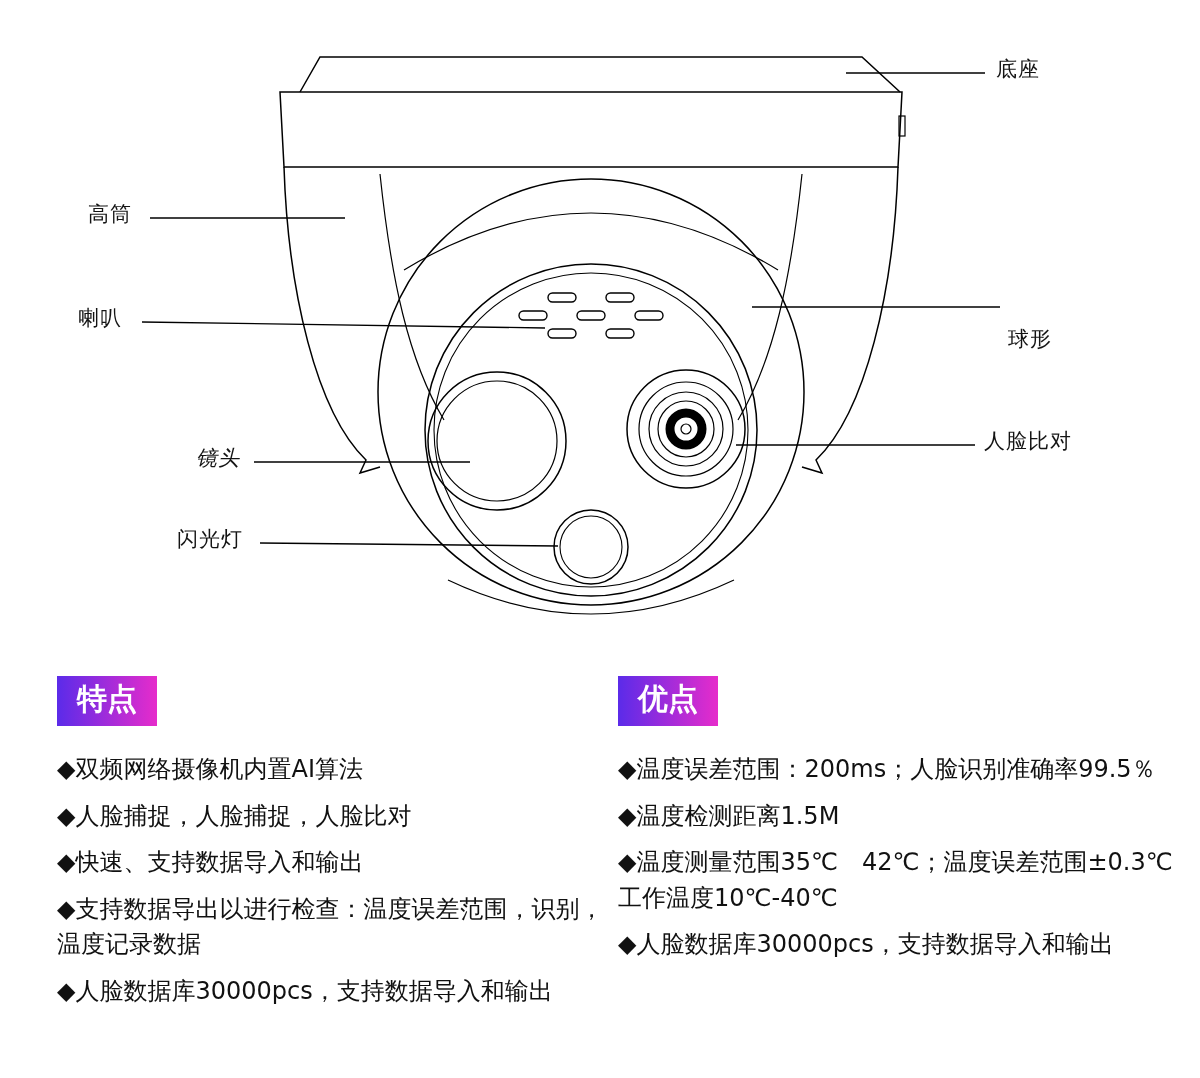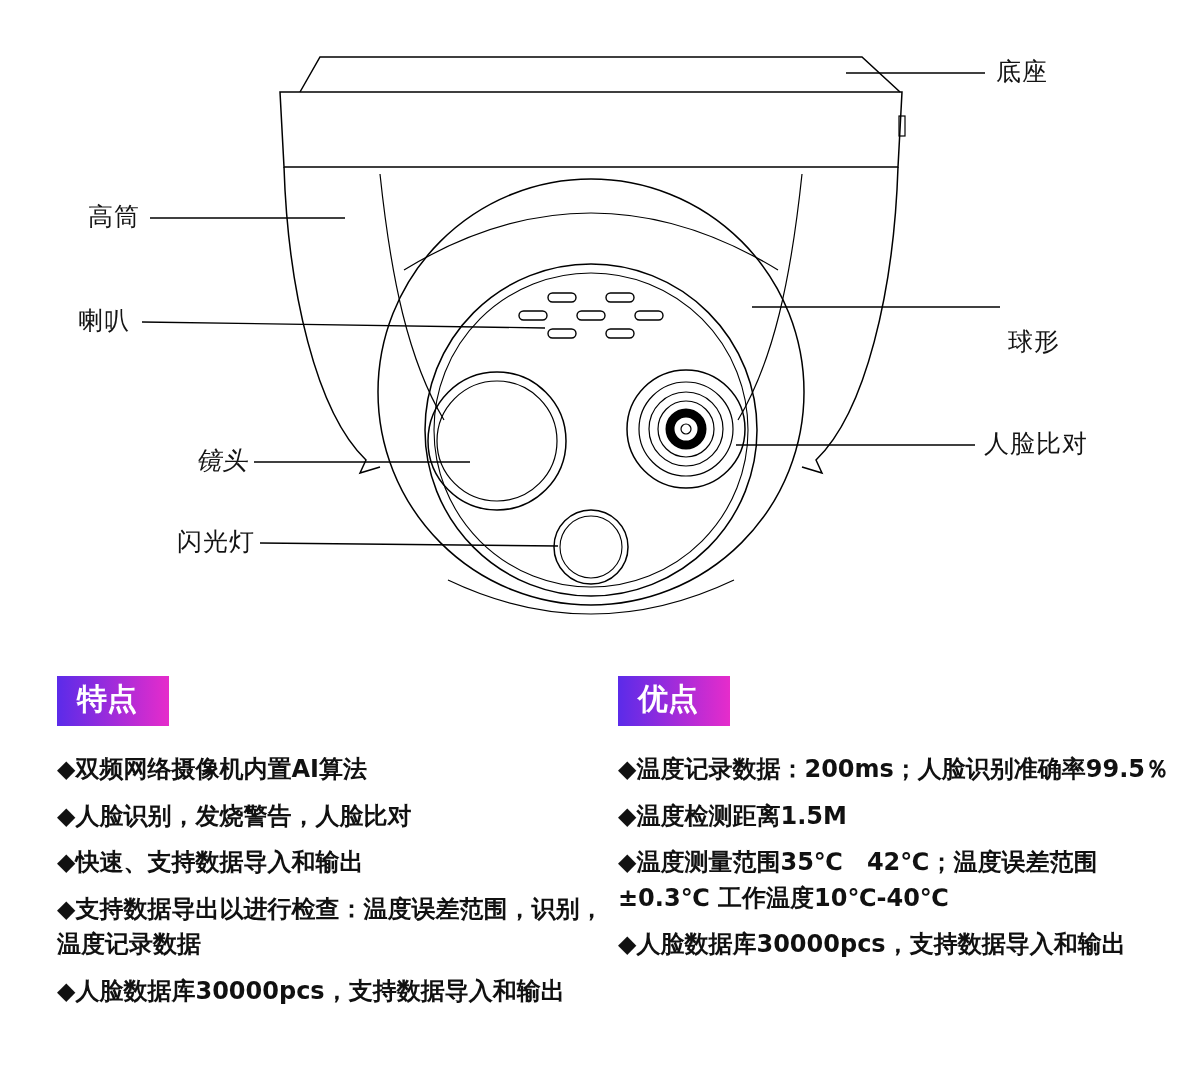--- a/index.html
+++ b/index.html
@@ -10,45 +10,45 @@
   *{margin:0;padding:0;box-sizing:border-box;}
   html,body{background:#ffffff;}
   body{
     width:1200px;height:1078px;position:relative;overflow:hidden;
     font-family:"DejaVu Sans","Liberation Sans",sans-serif;
     color:var(--ink);
   }
   .diagram{position:absolute;left:0;top:0;width:1200px;height:660px;}
   .diagram svg{position:absolute;left:0;top:0;}
   .callout{
-    position:absolute;font-size:25px;font-weight:500;color:var(--ink);
+    position:absolute;font-size:21px;font-weight:500;color:var(--ink);
     letter-spacing:1px;white-space:nowrap;line-height:1.2;
   }
   .c-base{left:996px;top:57px;}
   .c-tall{left:88px;top:202px;}
   .c-speaker{left:78px;top:306px;}
   .c-lens{left:196px;top:446px;font-style:italic;}
   .c-flash{left:177px;top:527px;}
   .c-sphere{left:1008px;top:291px;margin-top:36px;}
   .c-thermal{left:984px;top:429px;}
 
   .content{position:absolute;left:0;top:662px;width:1200px;}
   .col{position:absolute;top:0;}
   .col-left{left:57px;width:560px;}
   .col-right{left:618px;width:566px;}
   .section-header{
     display:inline-block;
-    padding:3px 32px 6px 20px;
+    padding:3px 20px 6px 20px;
     font-size:30px;font-weight:bold;color:#ffffff;
     background:linear-gradient(90deg,var(--grad-start),var(--grad-end));
     margin-top:14px;
   }
   .bullet-list{margin-top:26px;list-style:none;}
   .bullet-list li{
-    font-size:24px;font-weight:700;color:#111111;
+    font-size:24px;font-weight:400;color:#111111;
     line-height:1.48;margin-bottom:11px;
   }
 </style>
 </head>
 <body>
 
 <div class="diagram">
 
   <svg width="1200" height="660" viewBox="0 0 1200 660" fill="none" stroke="#000000" stroke-width="1.5">
 
@@ -124,30 +124,30 @@
   <div class="callout c-sphere">球形</div>
   <div class="callout c-thermal">人脸比对</div>
 </div>
 
 <div class="content">
 
   <div class="col col-left">
     <div class="section-header">特点</div>
     <ul class="bullet-list">
       <li>◆双频网络摄像机内置AI算法</li>
-      <li>◆人脸识别，发烧警告，人脸比对</li>
+      <li>◆人脸捕捉，人脸捕捉，人脸比对</li>
       <li>◆快速、支持数据导入和输出</li>
       <li>◆支持数据导出以进行检查：温度误差范围，识别，温度记录数据</li>
       <li>◆人脸数据库30000pcs，支持数据导入和输出</li>
     </ul>
   </div>
 
   <div class="col col-right">
     <div class="section-header">优点</div>
     <ul class="bullet-list">
-      <li>◆温度记录数据：200ms；人脸识别准确率99.5％</li>
+      <li>◆温度误差范围：200ms；人脸识别准确率99.5％</li>
       <li>◆温度检测距离1.5M</li>
       <li>◆温度测量范围35℃　42℃；温度误差范围±0.3℃ 工作温度10℃-40℃</li>
       <li>◆人脸数据库30000pcs，支持数据导入和输出</li>
     </ul>
   </div>
 
 </div>
 
 </body></html>

